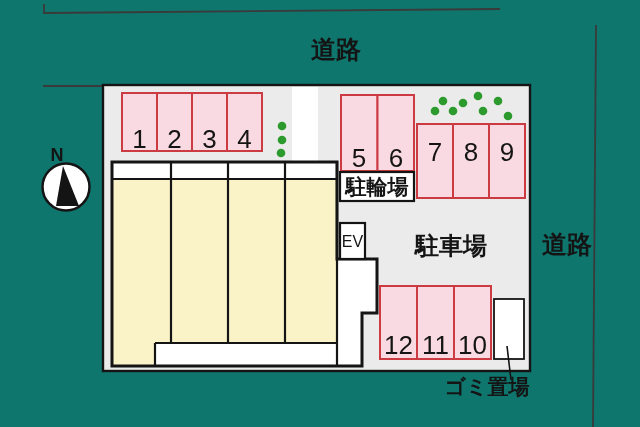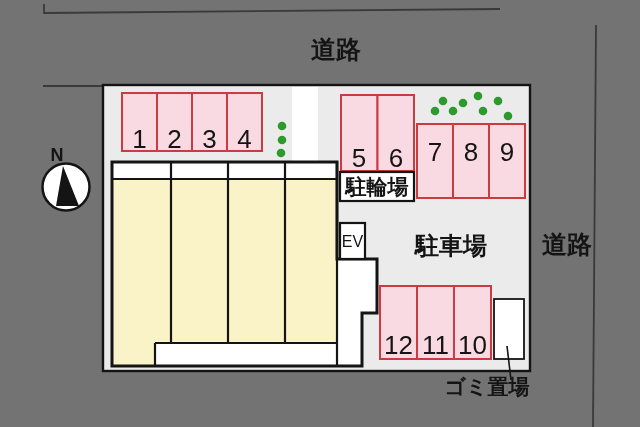--- a/index.html
+++ b/index.html
@@ -1,19 +1,19 @@
 <!DOCTYPE html>
 <html style="--site_fill: #ebebeb; --space_fill: #fadae2; --space_border: #cc3a42; --building_fill: #fbf3c8; --tree_green: #2c9a2c; --line_black: #141414;"><head>
 <meta charset="utf-8">
 <style>
   html,body{margin:0;padding:0;background:#ffffff;}
   .canvas{
     position:relative;
     width:640px;height:427px;
-    background:#737373;
+    background:#0f766e;
     font-family:"Liberation Sans","DejaVu Sans",sans-serif;
     overflow:hidden;
   }
   svg text{
     font-family:"Liberation Sans","DejaVu Sans",sans-serif;
     fill:var(--line_black,#141414);
   }
   .road-line{stroke:#3a3a3a;stroke-width:1.8;fill:none;}
   .site-rect{fill:var(--site_fill,#ebebeb);stroke:var(--line_black,#141414);stroke-width:2.4;}
   .white-band{fill:#ffffff;}

